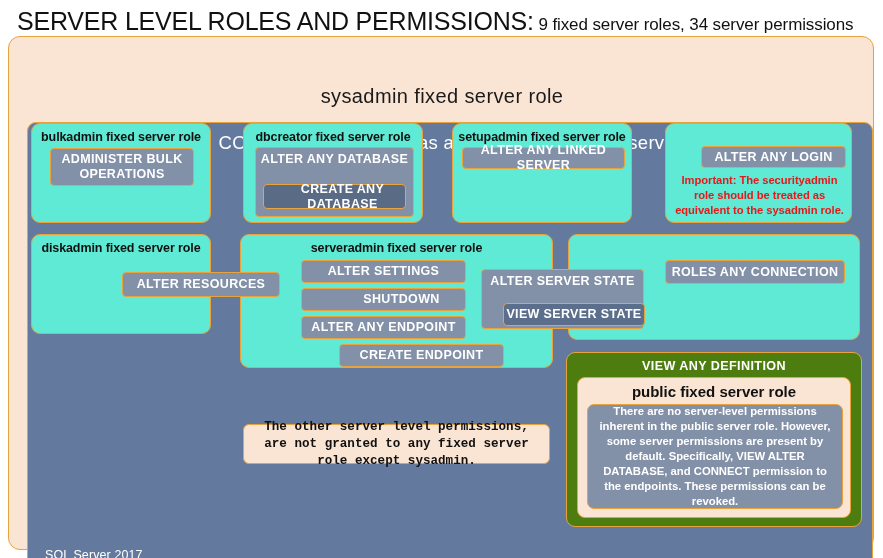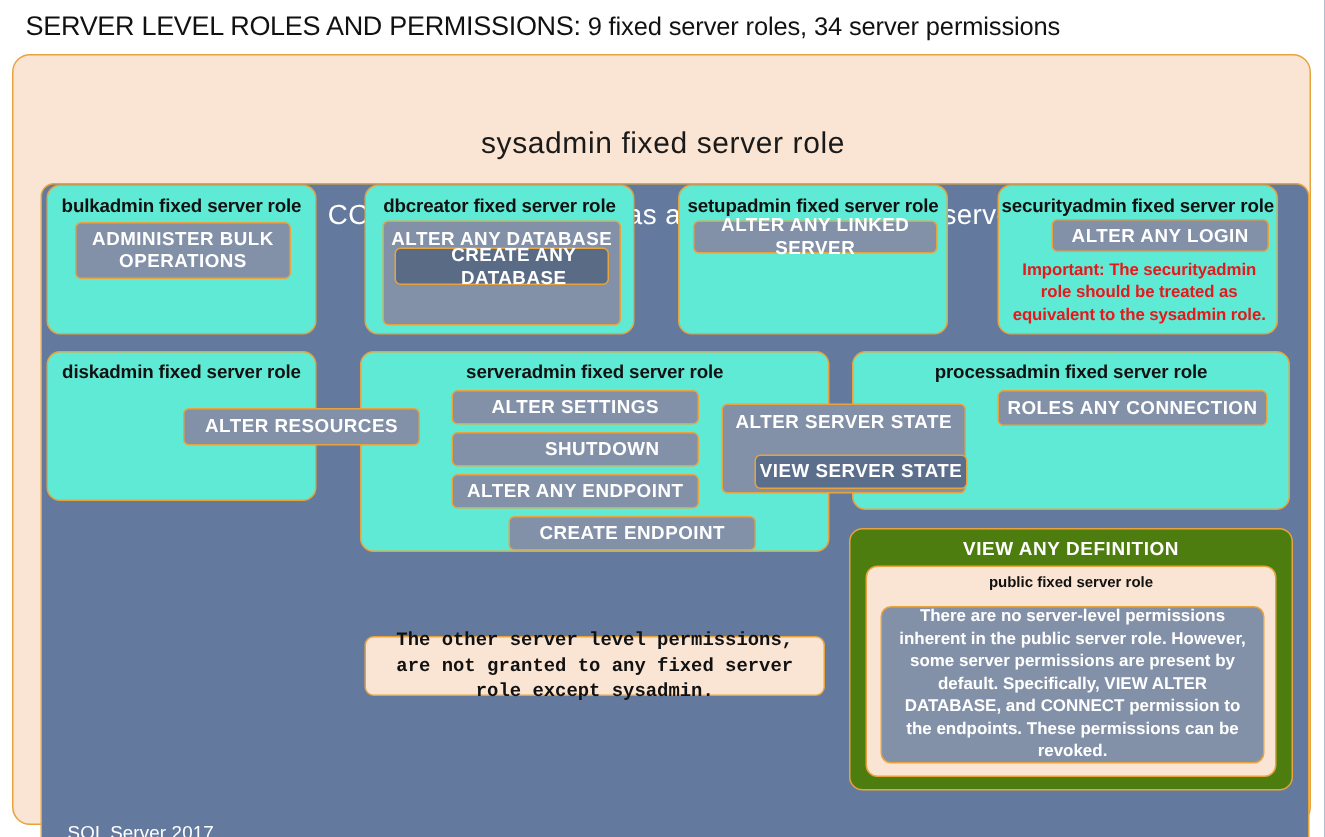--- a/index.html
+++ b/index.html
@@ -11,21 +11,21 @@
     position:relative;
   }
   .stage{position:absolute;left:0;top:0;width:883px;height:558px;}
 
   
   .title{
     position:absolute;left:17px;top:7px;width:850px;height:26px;
     white-space:nowrap;
     color:#111111;
   }
-  .title .t-main{font-size:18px;letter-spacing:-0.2px;}
+  .title .t-main{font-size:25px;letter-spacing:-0.2px;}
   .title .t-sub{font-size:17px;letter-spacing:-0.1px;text-align:right;}
 
   
   .sysadmin-frame{
     position:absolute;left:8px;top:36px;width:866px;height:514px;
     background:#fae4d3;
     border:1.6px solid #e8a33d;
     border-radius:12px;
     box-sizing:border-box;
   }
@@ -126,21 +126,21 @@
   }
   .public-card{
     position:absolute;left:10px;top:24px;width:274px;height:141px;
     background:#fae4d3;
     border:1.5px solid #e8a33d;
     border-radius:8px;
     box-sizing:border-box;
   }
   .public-title{
     position:absolute;left:0;top:5px;width:100%;
-    text-align:center;font-size:10px;font-weight:bold;color:#111111;
+    text-align:center;font-size:15px;font-weight:bold;color:#111111;
   }
   .public-body{
     position:absolute;left:9px;top:26px;width:256px;height:105px;
     background:#8290a8;
     border:1.5px solid #e8a33d;
     border-radius:7px;
     box-sizing:border-box;
     color:#ffffff;
     font-size:11.3px;font-weight:bold;
     text-align:center;line-height:1.33;
@@ -169,48 +169,46 @@
   <div class="role-card" style="left:31px;top:123px;width:180px;height:100px;">
     <div class="role-title">bulkadmin  fixed server role</div>
     <div class="perm" style="left:18px;top:24px;width:144px;height:38px;">ADMINISTER  BULK OPERATIONS</div>
   </div>
 
   <div class="role-card" style="left:243px;top:123px;width:180px;height:100px;">
     <div class="role-title">dbcreator fixed server role</div>
     <div class="perm" style="left:11px;top:23px;width:159px;height:70px;align-items:flex-start;padding-top:4px;">
       <span>ALTER ANY DATABASE</span>
     </div>
-    <div class="perm dark" style="left:19px;top:41px;width:143px;height:25px;padding-left:16px;">CREATE  ANY DATABASE</div>
+    <div class="perm dark" style="left:19px;top:60px;width:143px;height:25px;padding-left:16px;">CREATE  ANY DATABASE</div>
   </div>
 
   <div class="role-card" style="left:452px;top:123px;width:180px;height:100px;">
     <div class="role-title">setupadmin fixed server role</div>
     <div class="perm" style="left:9px;top:23px;width:163px;height:22px;">ALTER ANY LINKED SERVER</div>
   </div>
 
   <div class="role-card" style="left:665px;top:123px;width:187px;height:100px;">
-    <div class="role-title">securityadmin  fixed server role</div>
     <div class="perm" style="left:35px;top:22px;width:145px;height:22px;">ALTER ANY LOGIN</div>
     <div class="note-red" style="left:6px;top:49px;width:175px;">Important:  The securityadmin role should  be treated as equivalent to the sysadmin role.</div>
   </div>
 
   <div class="role-card" style="left:31px;top:234px;width:180px;height:100px;">
     <div class="role-title">diskadmin  fixed server role</div>
   </div>
 
   <div class="role-card" style="left:240px;top:234px;width:313px;height:134px;">
     <div class="role-title">serveradmin fixed server role</div>
     <div class="perm" style="left:60px;top:25px;width:165px;height:23px;">ALTER SETTINGS</div>
     <div class="perm" style="left:60px;top:53px;width:165px;height:23px;padding-left:36px;">SHUTDOWN</div>
     <div class="perm" style="left:60px;top:81px;width:165px;height:23px;">ALTER ANY ENDPOINT</div>
     <div class="perm" style="left:60px;top:109px;width:165px;height:23px;margin-left:38px;">CREATE  ENDPOINT</div>
   </div>
 
   <div class="role-card" style="left:568px;top:234px;width:292px;height:106px;">
-    <div class="role-title">processadmin  fixed server role</div>
     <div class="perm" style="left:96px;top:25px;width:180px;height:24px;">ROLES ANY CONNECTION</div>
   </div>
 
   <div class="perm" style="left:122px;top:272px;width:158px;height:25px;">ALTER RESOURCES</div>
 
   <div class="perm" style="left:481px;top:269px;width:163px;height:60px;align-items:flex-start;padding-top:4px;">
     <span>ALTER SERVER  STATE</span>
   </div>
   <div class="perm deep" style="left:503px;top:303px;width:142px;height:23px;">VIEW SERVER  STATE</div>
 

